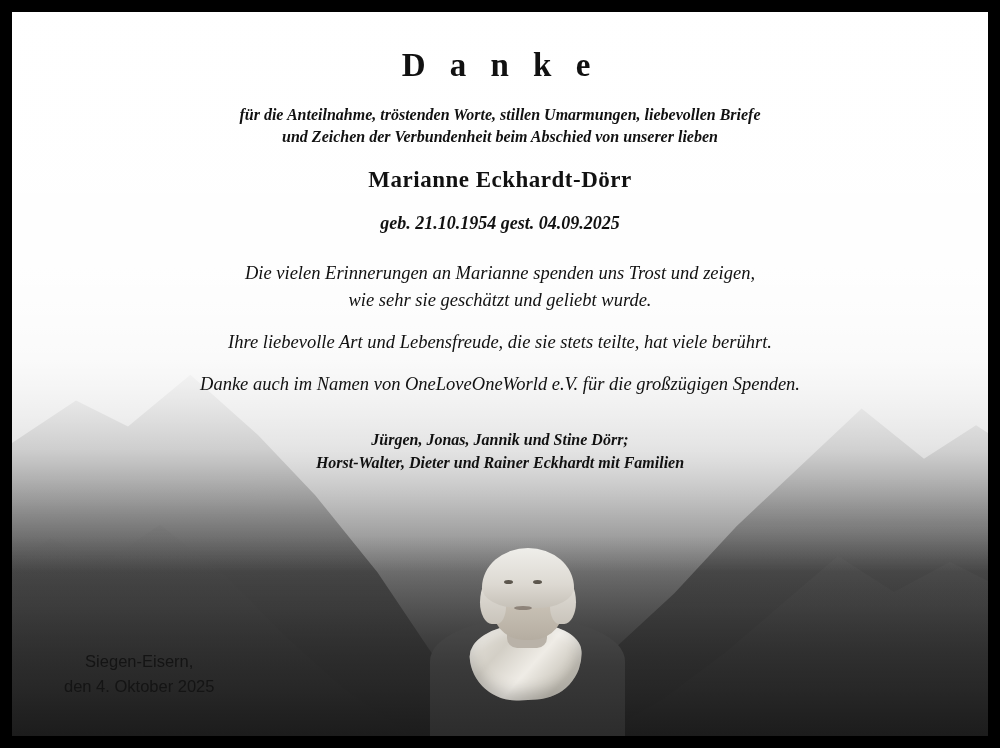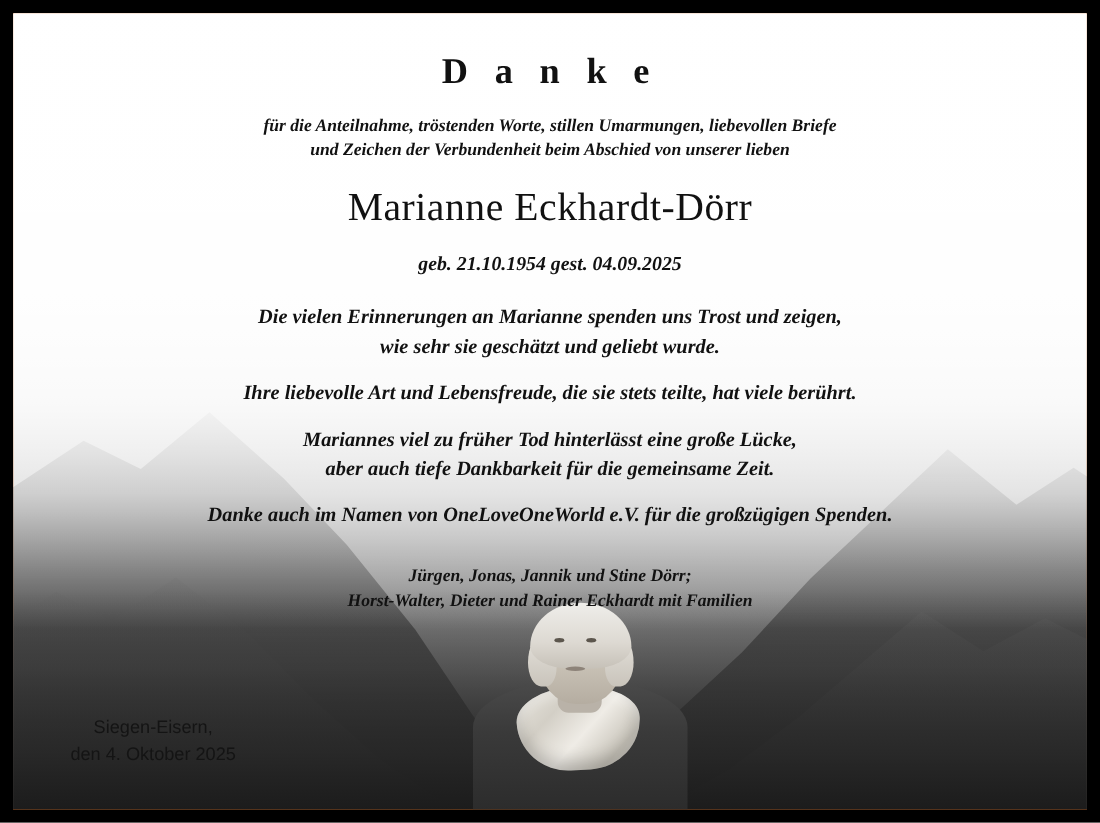--- a/index.html
+++ b/index.html
@@ -203,34 +203,34 @@
   }
   .intro {
     margin-top: 21px;
     font-size: 16px;
     font-weight: bold;
     font-style: italic;
     line-height: 1.35;
   }
   .name {
     margin-top: 20px;
-    font-size: 36px;
-    font-weight: normal;
+    font-size: 23px;
+    font-weight: bold;
     letter-spacing: 0.5px;
   }
   .dates {
     margin-top: 20px;
     font-size: 18px;
     font-weight: bold;
     font-style: italic;
   }
   .para {
     margin-top: 26px;
     font-size: 18.5px;
-    font-weight: bold;
+    font-weight: normal;
     font-style: italic;
     line-height: 1.42;
   }
   .para.tight { margin-top: 16px; }
   .family {
     margin-top: 30px;
     font-size: 16px;
     font-weight: bold;
     font-style: italic;
     line-height: 1.45;
@@ -290,24 +290,20 @@
 
       <div class="para">
         <div>Die vielen Erinnerungen an Marianne spenden uns Trost und zeigen,</div>
         <div>wie sehr sie geschätzt und geliebt wurde.</div>
       </div>
 
       <div class="para tight">
         <div>Ihre liebevolle Art und Lebensfreude, die sie stets teilte, hat viele berührt.</div>
       </div>
 
-      <div class="para tight">
-        <div>Mariannes viel zu früher Tod hinterlässt eine große Lücke,</div>
-        <div>aber auch tiefe Dankbarkeit für die gemeinsame Zeit.</div>
-      </div>
 
       <div class="para tight">
         <div>Danke auch im Namen von OneLoveOneWorld e.V. für die großzügigen Spenden.</div>
       </div>
 
       <div class="family">
         <div>Jürgen, Jonas, Jannik und Stine Dörr;</div>
         <div>Horst-Walter, Dieter und Rainer Eckhardt mit Familien</div>
       </div>
 

